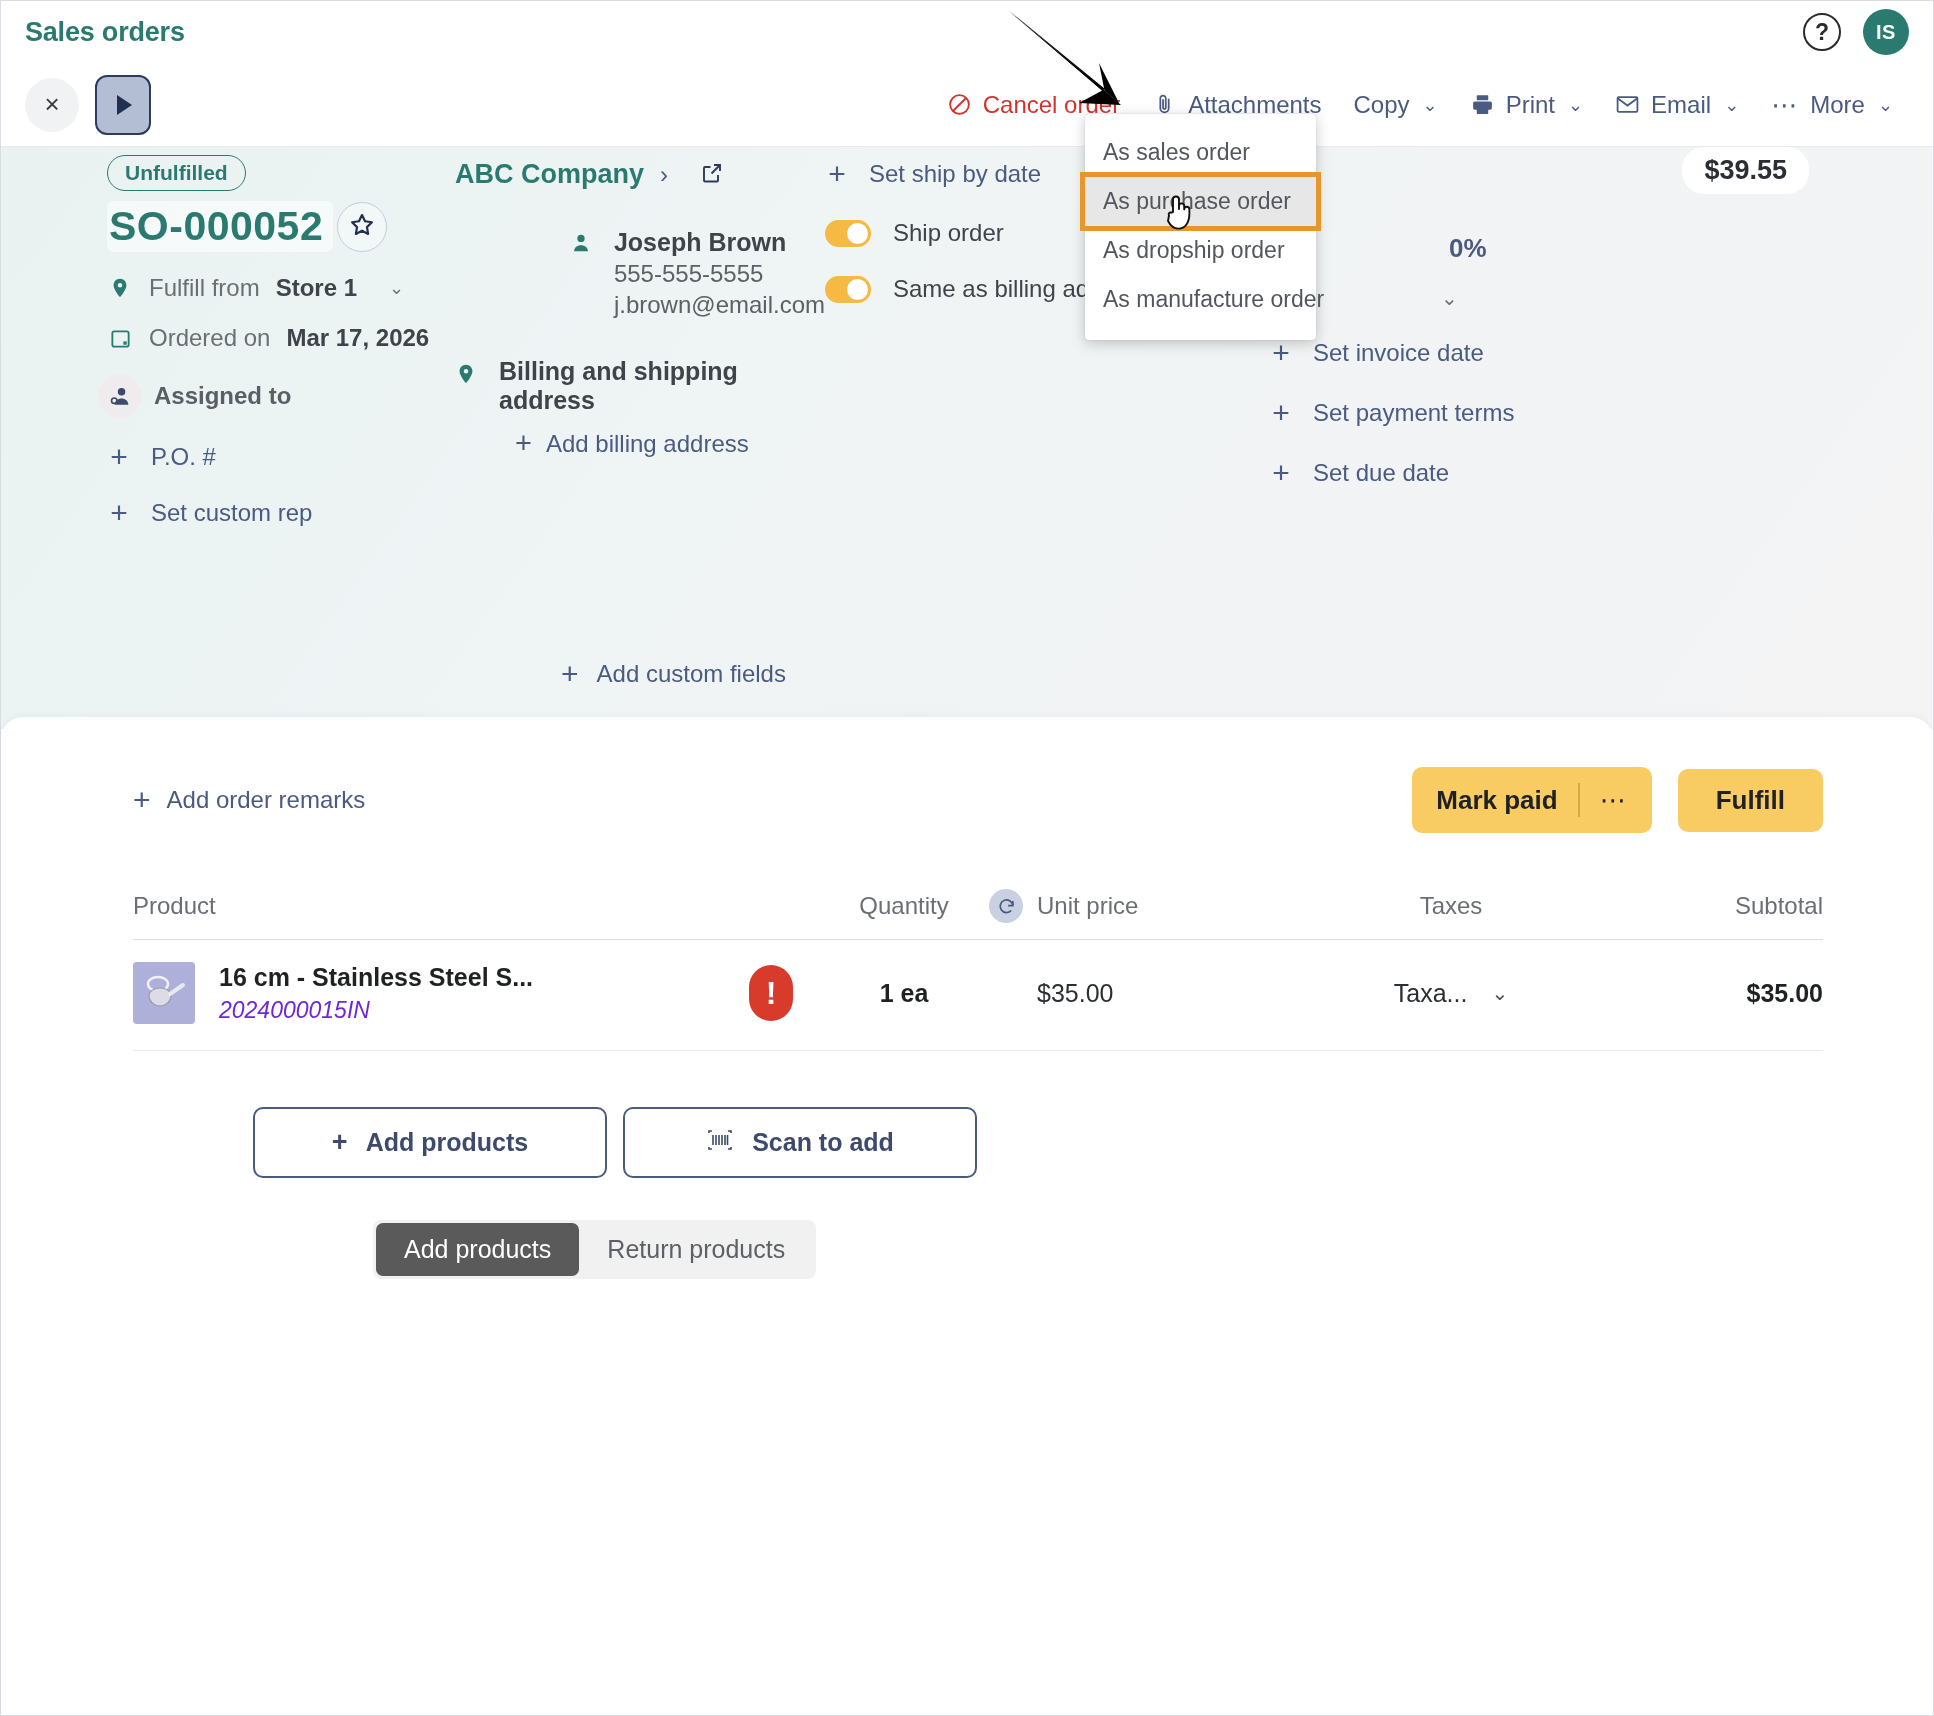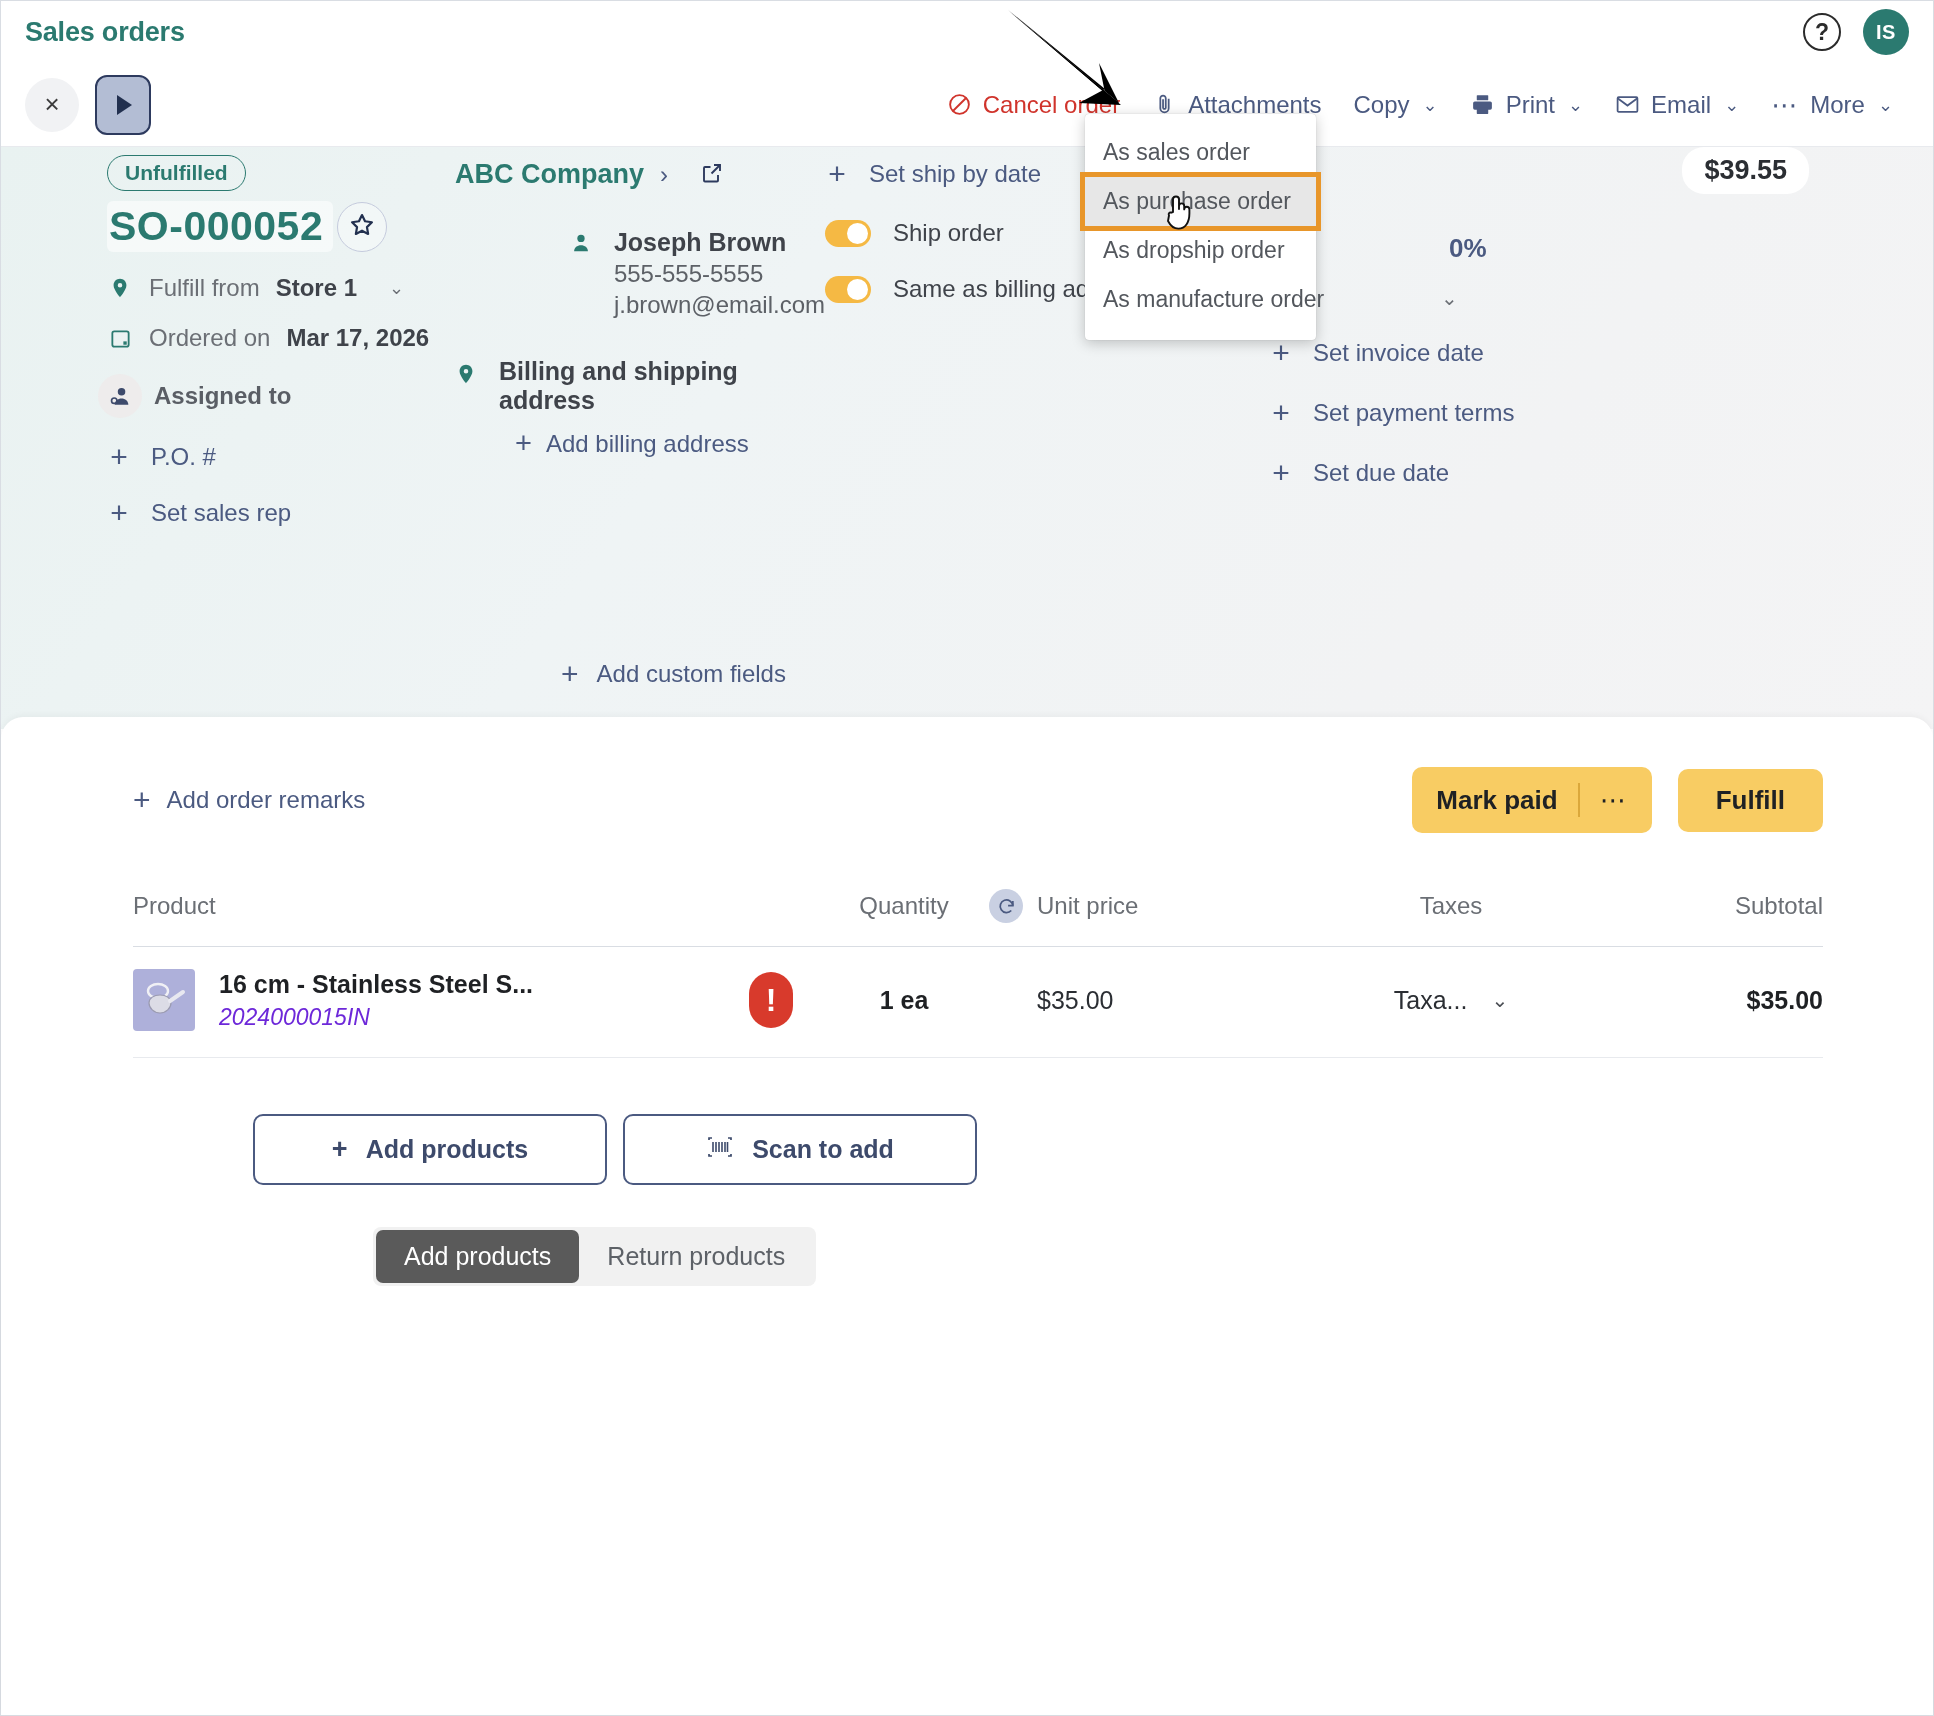--- a/index.html
+++ b/index.html
@@ -235,21 +235,21 @@
   .btn-markpaid .dots { font-size: 26px; color: #1f2124; letter-spacing: 2px; }
   .btn-fulfill {
     background: #f8cc63; border-radius: 10px; padding: 16px 38px;
     font-size: 26px; font-weight: bold; color: #1f2124; cursor: pointer;
   }
 
   
   .tbl { margin: 56px 110px 0 132px; }
   .tbl-head {
     display: flex; align-items: center; font-size: 24px; color: #6b6f75;
-    padding-bottom: 23px; border-bottom: 1.5px solid #d9dde3;
+    padding-bottom: 16px; border-bottom: 1.5px solid #d9dde3;
   }
   .c-product { width: 590px; }
   .c-warn { width: 96px; }
   .c-qty { width: 170px; text-align: center; }
   .c-price { width: 290px; display: flex; align-items: center; gap: 14px; }
   .c-taxes { flex: 1; text-align: center; }
   .c-sub { width: 200px; text-align: right; }
   .refresh-ico {
     width: 34px; height: 34px; border-radius: 50%; background: #c9d0e2;
     display: flex; align-items: center; justify-content: center; flex: none;
@@ -423,21 +423,21 @@
           </span>
           <b style="font-weight:bold;color:#5a5e65;">Assigned to</b>
         </div>
 
         <div class="plus-row">
           <span class="pl">+</span>
           <span>P.O. #</span>
         </div>
         <div class="plus-row">
           <span class="pl">+</span>
-          <span>Set sales rep</span>
+          <span>Set custom rep</span>
         </div>
       </div>
 
       <div class="col-mid">
         <div class="company-row">
           <span class="company-name">ABC Company</span>
           <span style="color:#4b5a81;font-size:24px;">›</span>
           <span style="margin-left:16px;">
             <svg width="24" height="24" viewBox="0 0 24 24" fill="none" stroke="#2d3a5e" stroke-width="1.9">
               <path d="M14 4h6v6"></path>

